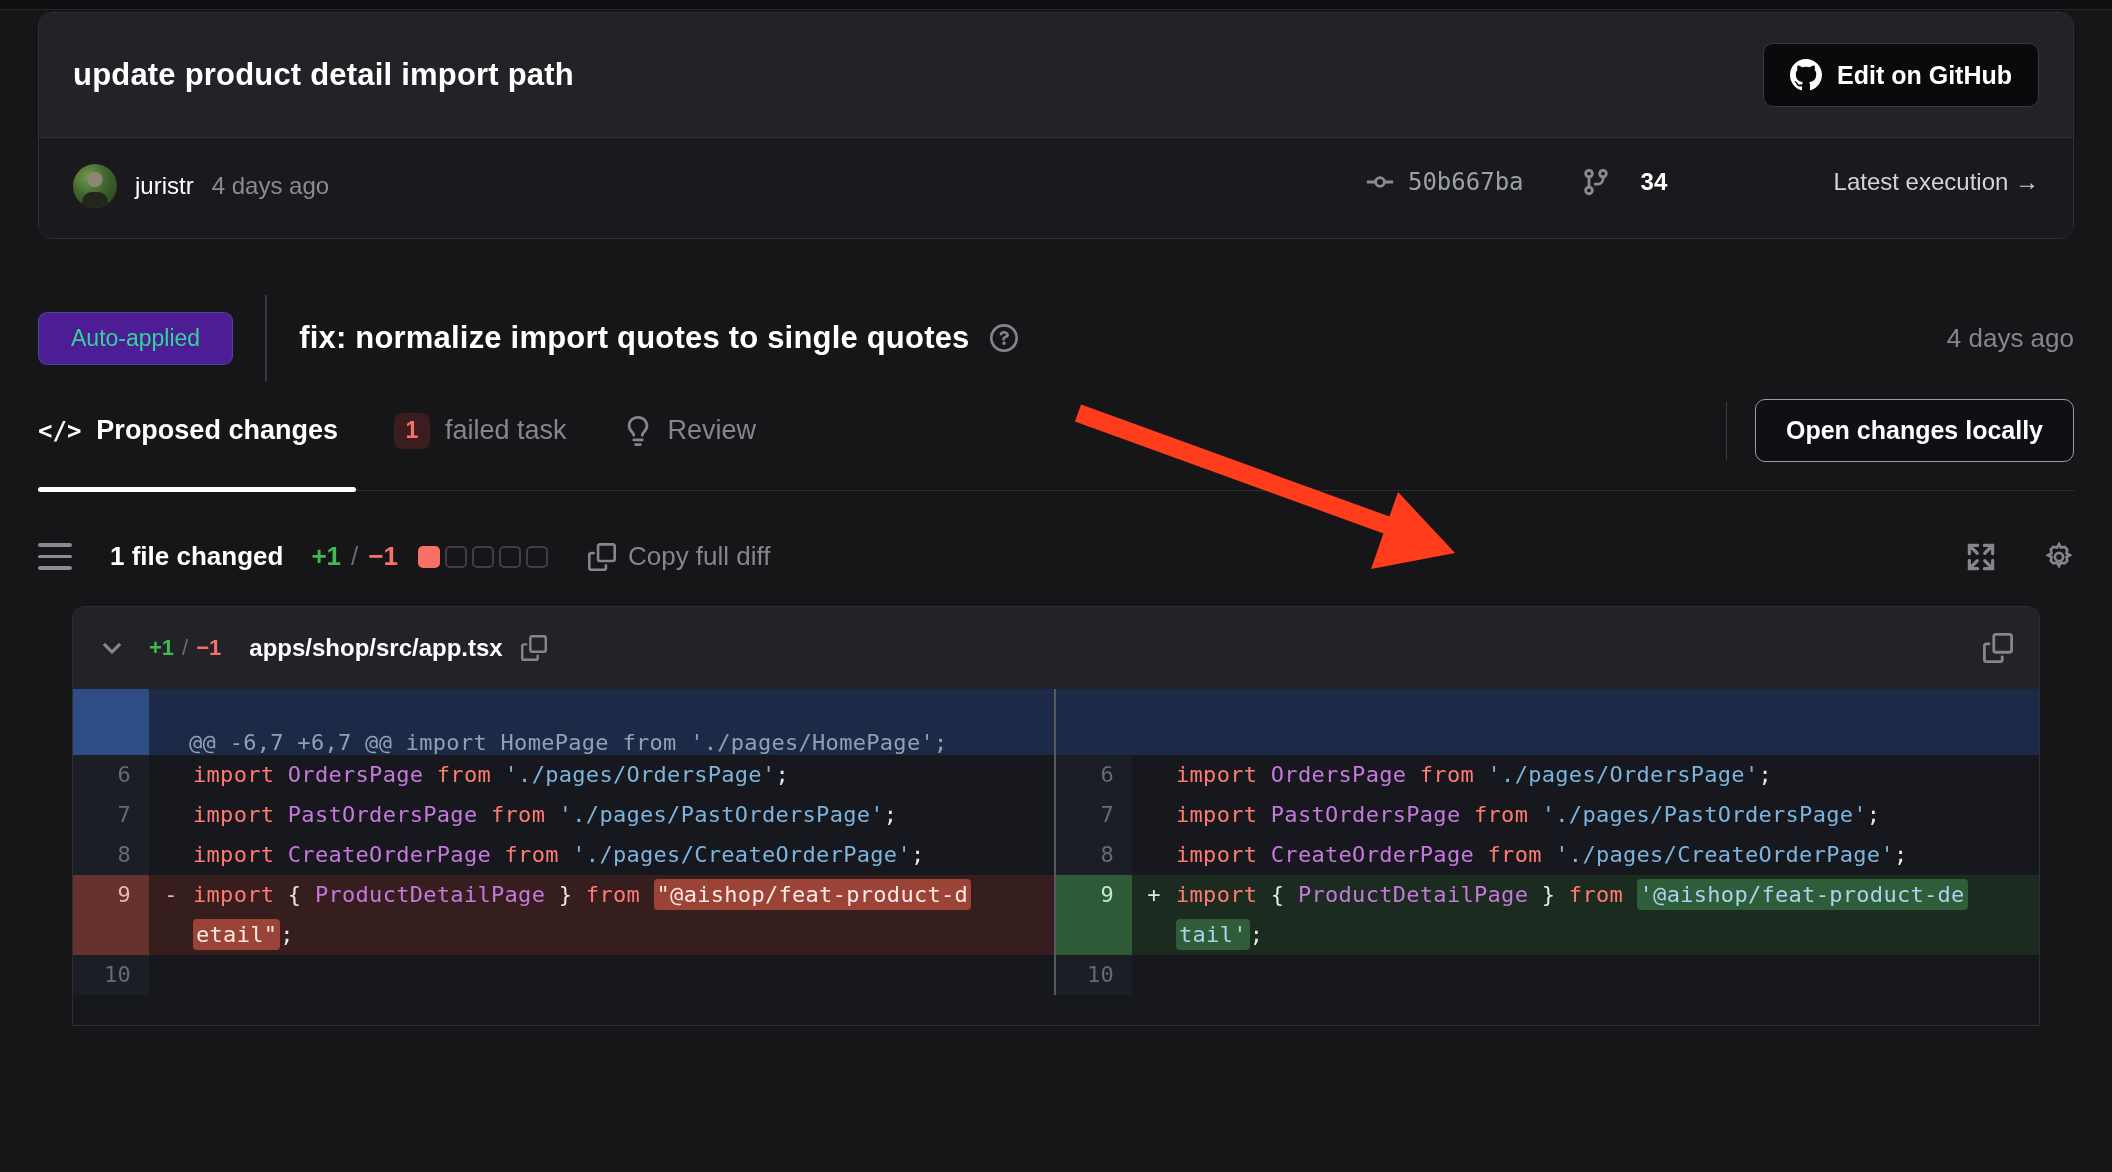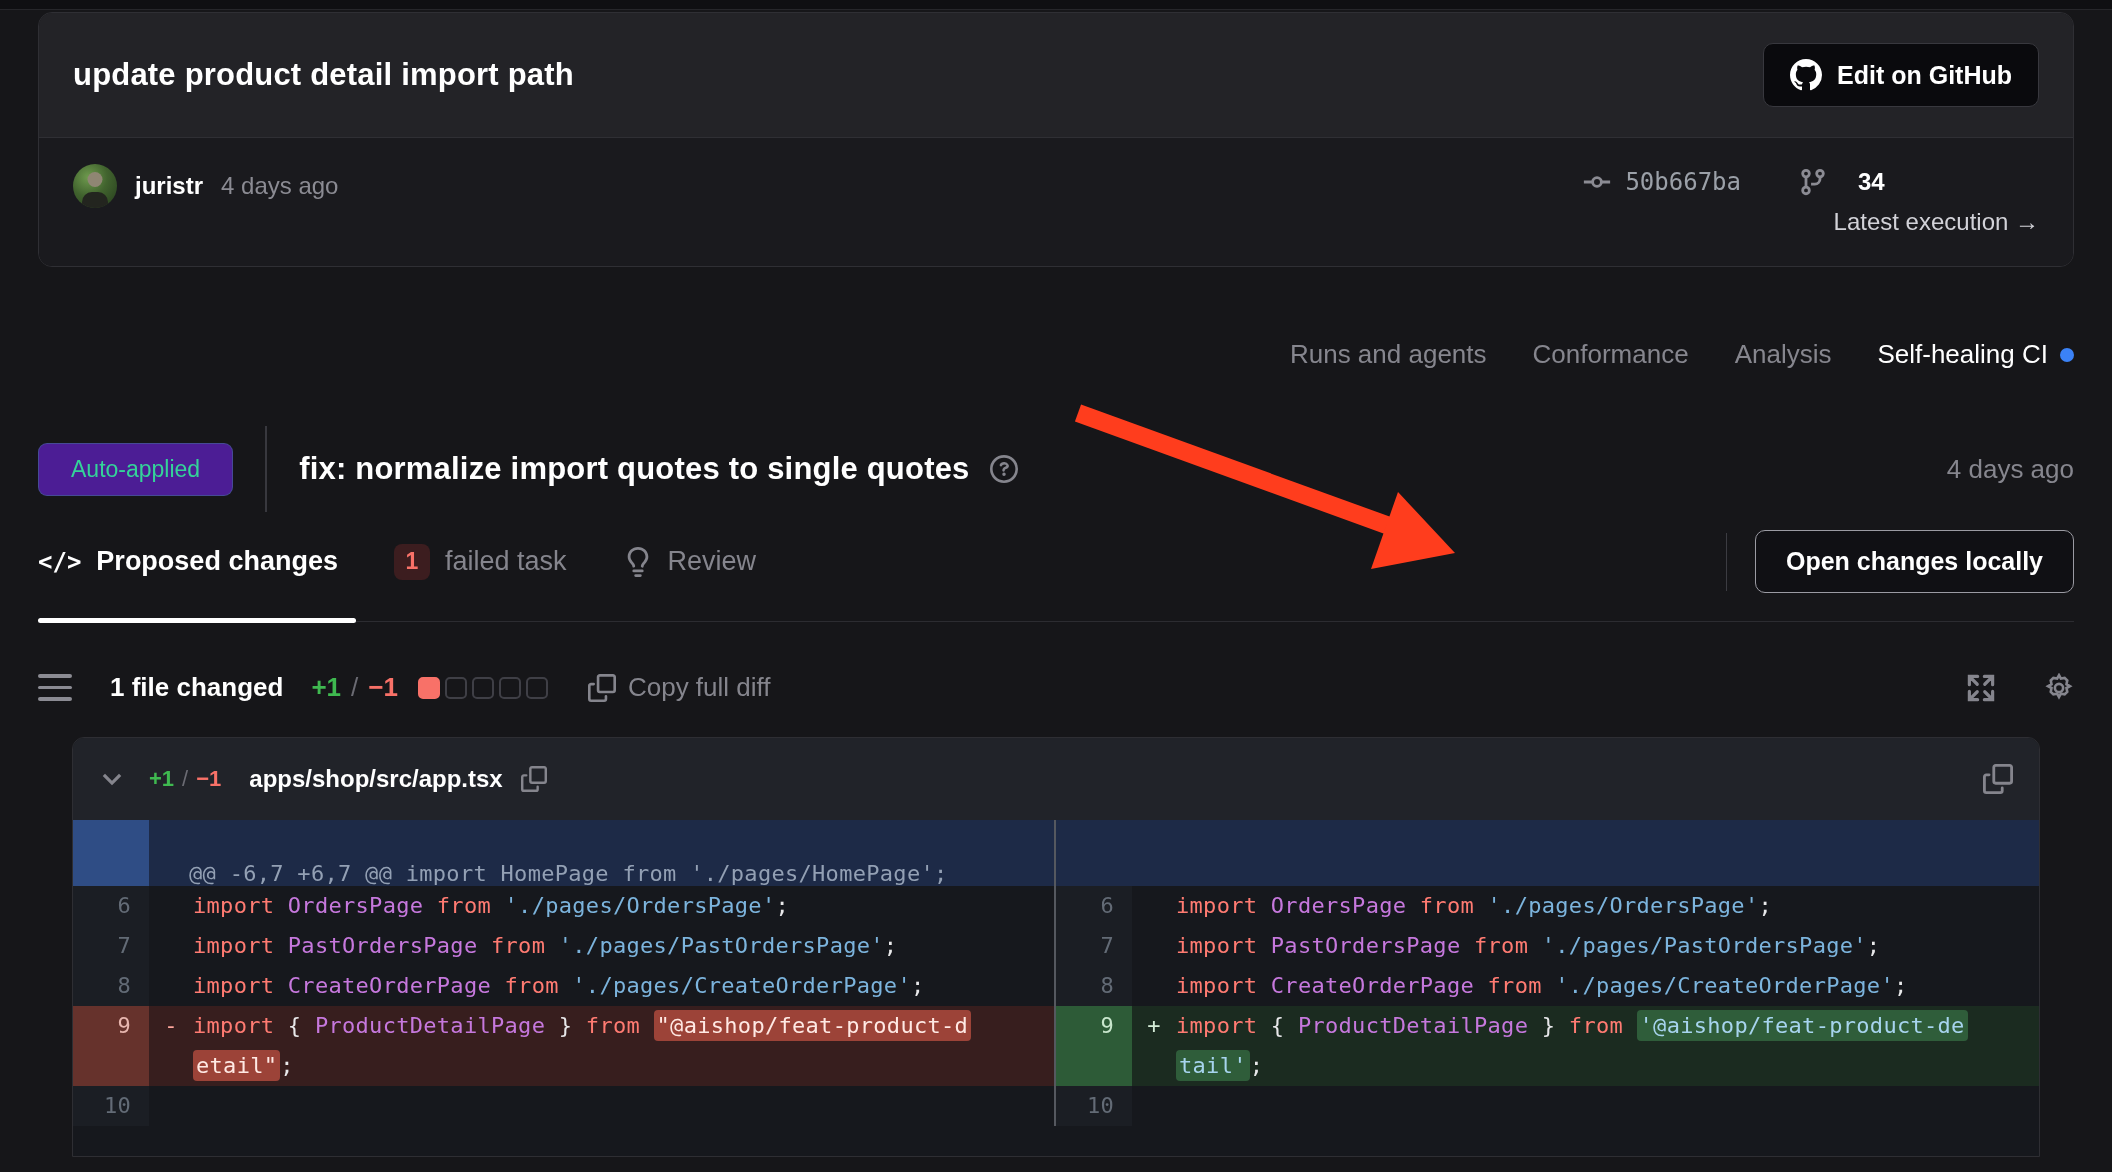--- a/index.html
+++ b/index.html
@@ -22,24 +22,24 @@
   .hc-bottom { background:#1a1a1e; border-top:1px solid #2f2f34; padding:26px 34px 30px;
                display:flex; justify-content:space-between; align-items:flex-start; }
   .author { display:flex; align-items:center; gap:18px; }
   .avatar { width:44px; height:44px; border-radius:50%;
             background:radial-gradient(circle at 35% 30%, #6f9b4e 0%, #41632e 45%, #243b1c 100%);
             position:relative; overflow:hidden; }
   .avatar::after { content:""; position:absolute; left:50%; bottom:-6px; transform:translateX(-50%);
             width:26px; height:22px; border-radius:10px 10px 0 0; background:#23251f; }
   .avatar::before { content:""; position:absolute; left:50%; top:8px; transform:translateX(-50%);
             width:15px; height:15px; border-radius:50%; background:#8f8673; z-index:1; }
-  .author-name { font-size:24px; font-weight:700; }
+  .author-name { font-size:24px; font-weight:400; }
   .muted { color:#8b8b93; }
   .author-time { font-size:24px; }
-  .commit-meta { display:flex; flex-direction:column; align-items:flex-end; gap:12px; padding-top:4px; }
+  .commit-meta { display:flex; flex-direction:row; align-items:flex-end; gap:12px; padding-top:4px; }
   .cm-row1 { display:flex; align-items:center; gap:58px; margin-right:0; }
   .cm-sha { display:flex; align-items:center; gap:14px; color:#9ba0a8;
             font-family:"DejaVu Sans Mono", monospace; font-size:24px; }
   .cm-run { display:flex; align-items:flex-start; gap:31px; font-size:24px; font-weight:600; color:#fff;
             width:240px; }
   .cm-icon { width:28px; height:28px; stroke:#8b8b93; fill:none; stroke-width:1.6; }
   .cm-exec { font-size:24px; color:#d2d2d8; cursor:pointer; }
 
   
   .nav { margin-top:72px; display:flex; justify-content:flex-end; align-items:center; gap:46px;
@@ -176,29 +176,20 @@
                 <path d="M4 5.1v5.8 M12 5.1v1.2c0 1.6-1.3 2.9-2.9 2.9H6.9"></path>
               </svg>
             <span>34</span>
           </span>
         </div>
         <span class="cm-exec">Latest execution →</span>
       </div>
     </div>
   </div>
 
-  <div class="nav" id="nav-container">
-      <span class="nav-item"><span>Runs and agents</span></span>
-      <span class="nav-item"><span>Conformance</span></span>
-      <span class="nav-item"><span>Analysis</span></span>
-      <span class="nav-item active">
-        <span>Self-healing CI</span>
-        <span class="nav-dot"></span>
-      </span>
-    </div>
 
   <div class="fix-row">
     <span class="badge">Auto-applied</span>
     <span class="fix-divider"></span>
     <span class="fix-title">fix: normalize import quotes to single quotes</span>
     <svg class="help-icon" viewBox="0 0 16 16">
         <path d="M8 0a8 8 0 1 1 0 16A8 8 0 0 1 8 0Zm0 1.5a6.5 6.5 0 1 0 0 13 6.5 6.5 0 0 0 0-13Zm-1.08 4.585a.749.749 0 1 1-1.342-.67c.169-.339.436-.701.849-.977C6.845 4.16 7.369 4 8 4a2.756 2.756 0 0 1 2.637 1.506c.154.316.363.902-.03 1.496-.396.598-.974.835-1.3.977l-.068.03c-.292.125-.439.2-.543.294-.078.071-.196.189-.196.447a.75.75 0 0 1-1.5 0c0-.66.244-1.146.655-1.51.357-.315.79-.5 1.002-.59l.032-.014c.322-.14.464-.22.571-.381.047-.071.093-.178.006-.357A1.26 1.26 0 0 0 8 5.5c-.369 0-.595.09-.74.187a1.15 1.15 0 0 0-.34.398ZM9 11a1 1 0 1 1-2 0 1 1 0 0 1 2 0Z"></path>
       </svg>
     <span class="fix-time">4 days ago</span>
   </div>

